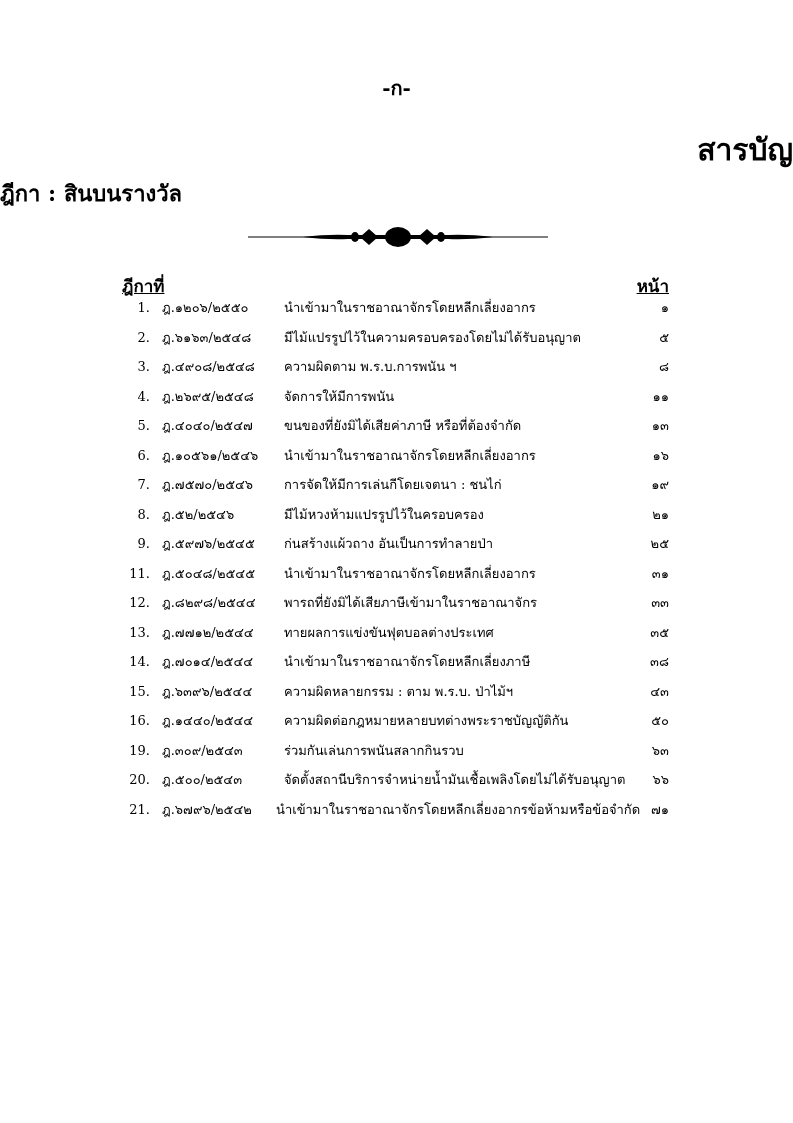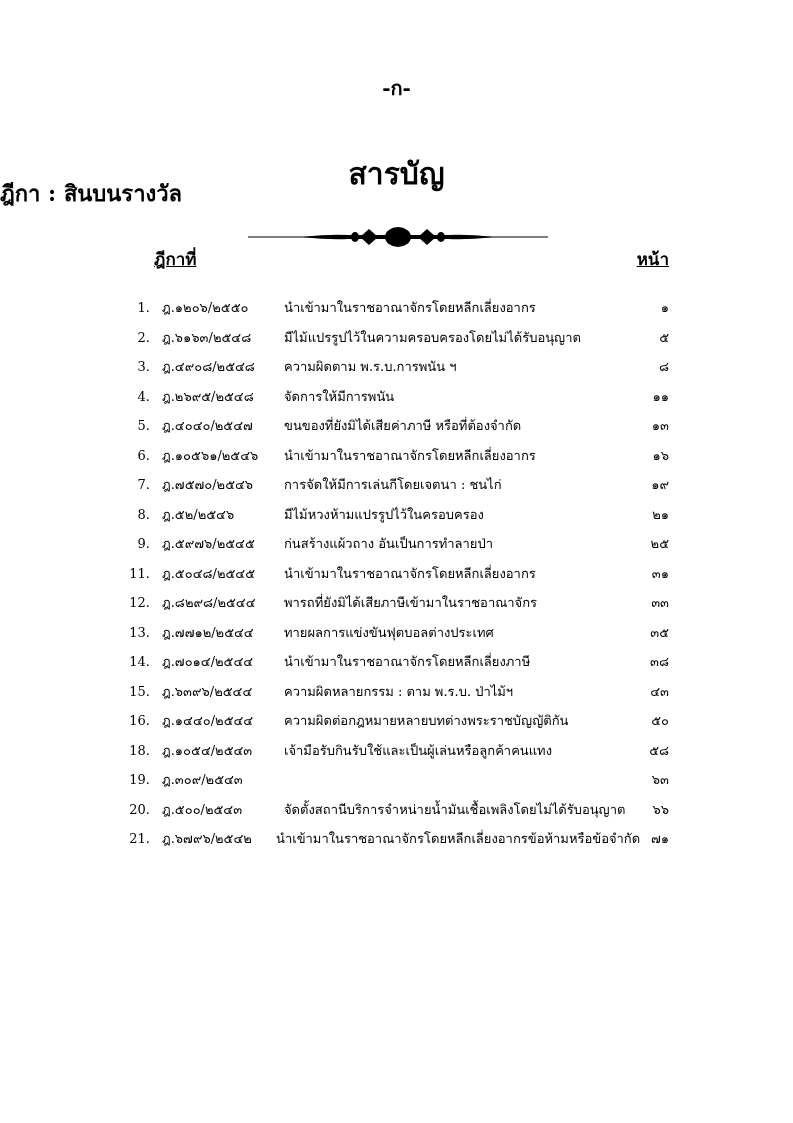--- a/index.html
+++ b/index.html
@@ -5,32 +5,31 @@
   html, body { margin: 0; padding: 0; background: #ffffff; }
   body {
     width: 793px; height: 1123px; position: relative; overflow: hidden;
     font-family: "DejaVu Serif", "Liberation Serif", serif; color: #000;
   }
   .page-num {
     position: absolute; top: 72px; left: 0; width: 793px; text-align: center;
     font-size: 20px; font-weight: bold;
   }
   .title {
-    position: absolute; top: 126px; left: 0; width: 793px; text-align: center;
-    font-size: 30px; font-weight: bold; margin-top: 24px;
+    position: absolute; top: 126px; left: 0; width: 793px; text-align: right;
+    font-size: 30px; font-weight: bold;
   }
   .subtitle {
     position: absolute; top: 176px; left: 0; width: 793px; 
     font-size: 22px; font-weight: bold;
   }
   .divider { position: absolute; top: 226px; left: 248px; width: 300px; height: 22px; }
   .col-head {
-    position: absolute; top: 245px; font-size: 17px; font-weight: bold;
+    position: absolute; top: 272px; font-size: 17px; font-weight: bold;
     text-decoration: underline;
-    margin-left: 32px;
   }
   .col-head.left { left: 122px; }
   .col-head.right { right: 124px; }
   .toc { position: absolute; top: 298px; left: 0; width: 793px; }
   .row {
     position: relative; height: 29.5px; font-size: 13px; line-height: 20px;
     white-space: nowrap;
   }
   .row .num { position: absolute; left: 120px; width: 30px; text-align: right; }
   .row .case { position: absolute; left: 162px; }
@@ -145,28 +144,23 @@
       <span class="desc">ความผิดหลายกรรม : ตาม พ.ร.บ. ป่าไม้ฯ</span>
       <span class="pg">๔๓</span>
     </div>
   <div class="row">
       <span class="num">16.</span>
       <span class="case">ฎ.๑๔๔๐/๒๕๔๔</span>
       <span class="desc">ความผิดต่อกฎหมายหลายบทต่างพระราชบัญญัติกัน</span>
       <span class="pg">๕๐</span>
     </div>
   <div class="row">
-      <span class="num">18.</span>
-      <span class="case">ฎ.๑๐๕๔/๒๕๔๓</span>
-      <span class="desc">เจ้ามือรับกินรับใช้และเป็นผู้เล่นหรือลูกค้าคนแทง</span>
-      <span class="pg">๕๘</span>
-    </div>
-  <div class="row">
       <span class="num">19.</span>
       <span class="case">ฎ.๓๐๙/๒๕๔๓</span>
+      <span class="desc">ร่วมกันเล่นการพนันสลากกินรวบ</span>
       <span class="pg">๖๓</span>
     </div>
   <div class="row">
       <span class="num">20.</span>
       <span class="case">ฎ.๕๐๐/๒๕๔๓</span>
       <span class="desc">จัดตั้งสถานีบริการจำหน่ายน้ำมันเชื้อเพลิงโดยไม่ได้รับอนุญาต</span>
       <span class="pg">๖๖</span>
     </div>
   <div class="row">
       <span class="num">21.</span>

